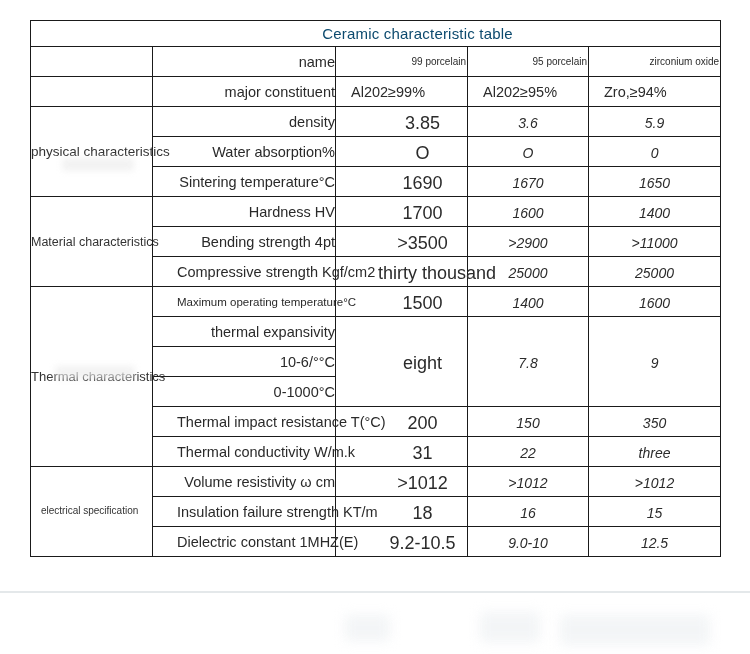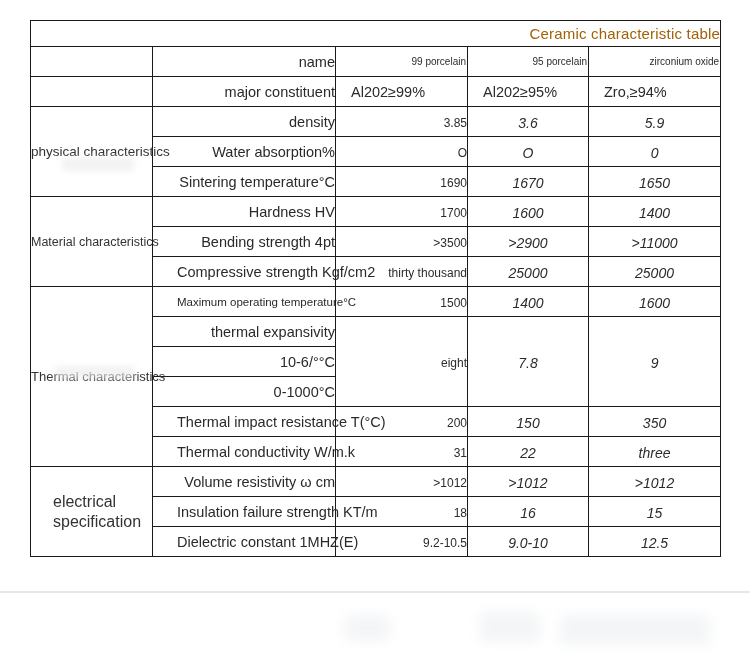--- a/index.html
+++ b/index.html
@@ -14,32 +14,32 @@
     position:absolute;left:30px;top:20px;width:690px;
     border-collapse:collapse;table-layout:fixed;
   }
   td{
     border:1px solid var(--border,#1a1a1a);
     vertical-align:middle;padding:0;overflow:visible;
   }
   tr.tt{height:26px;}
   tr.r{height:30px;}
   td.title{
-    text-align:right;font-size:15px;color:#a16207;
+    text-align:center;font-size:15px;color:#0c4a6e;
     padding-left:84px;letter-spacing:.2px;
   }
   td.g{font-size:13.5px;padding-left:0;white-space:nowrap;color:#333;}
   td.g.mat{font-size:12.5px;}
   td.g.therm{font-size:13px;}
-  td.g.elec{font-size:16px;white-space:normal;padding-left:22px;line-height:1.25;width:70px;}
+  td.g.elec{font-size:10px;white-space:normal;padding-left:10px;line-height:1.25;width:70px;}
   td.p{text-align:right;font-size:14.5px;white-space:nowrap;padding-left:24px;color:#2a2a2a;}
   td.p.sm{font-size:11.5px;margin-left:46px;}
   td.hv{text-align:right;padding-right:1px;font-size:10px;white-space:nowrap;}
   td.mc{text-align:left;padding-left:15px;font-size:14.5px;white-space:nowrap;}
-  td.v3{text-align:right;padding-left:42px;font-size:12px;padding-top:3px;white-space:nowrap;}
+  td.v3{text-align:center;padding-left:42px;font-size:18px;padding-top:3px;white-space:nowrap;}
   td.v4,td.v5{text-align:center;font-size:14px;padding-top:3px;font-style:italic;}
   .divider{
     position:absolute;left:0;top:591px;width:750px;height:1.5px;
     background:var(--divider,#e4e8ea);
   }
   .wm{position:absolute;background:#ededed;filter:blur(3px);border-radius:3px;opacity:.7;}
   .wm.b{background:#f2f4f6;filter:blur(6px);opacity:.9;}
 </style>
 </head>
 <body>

